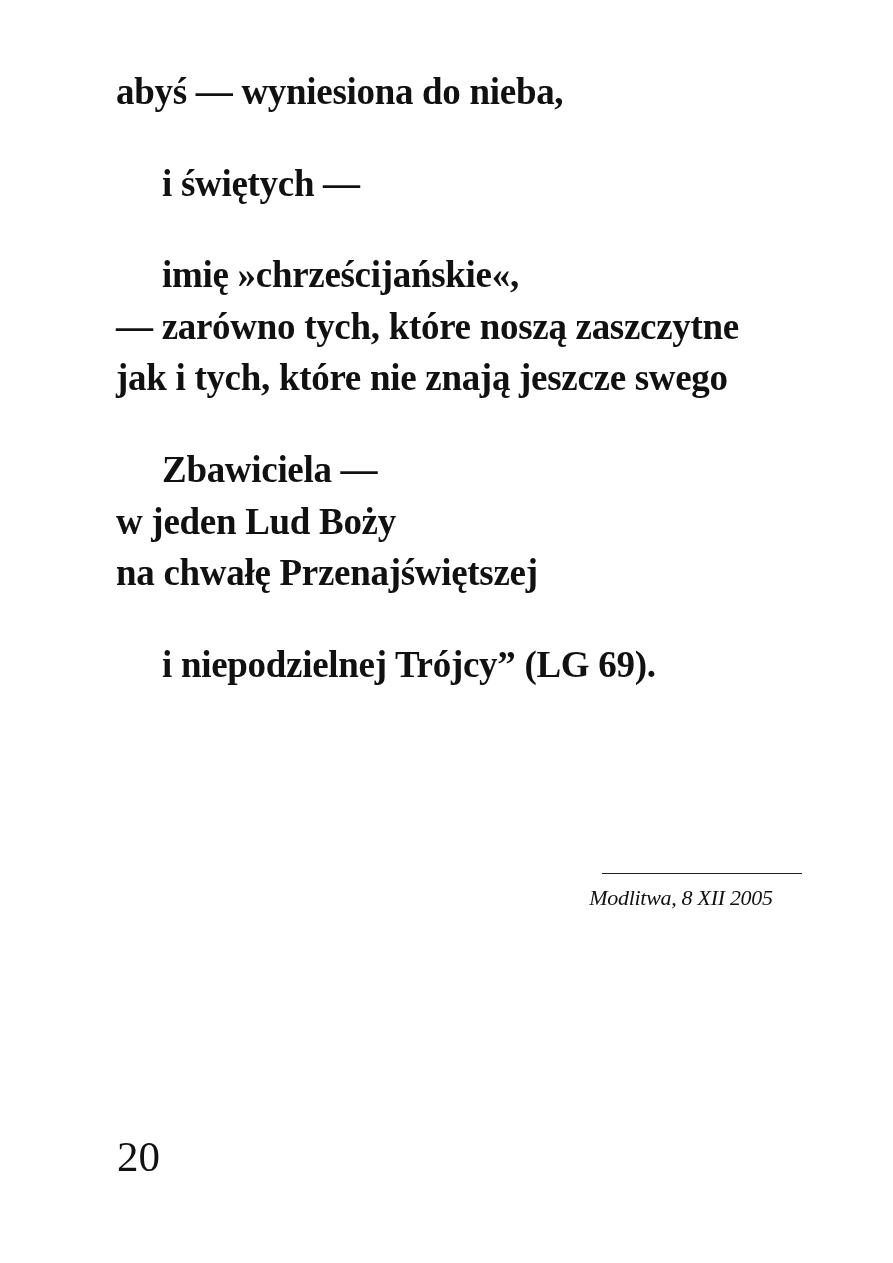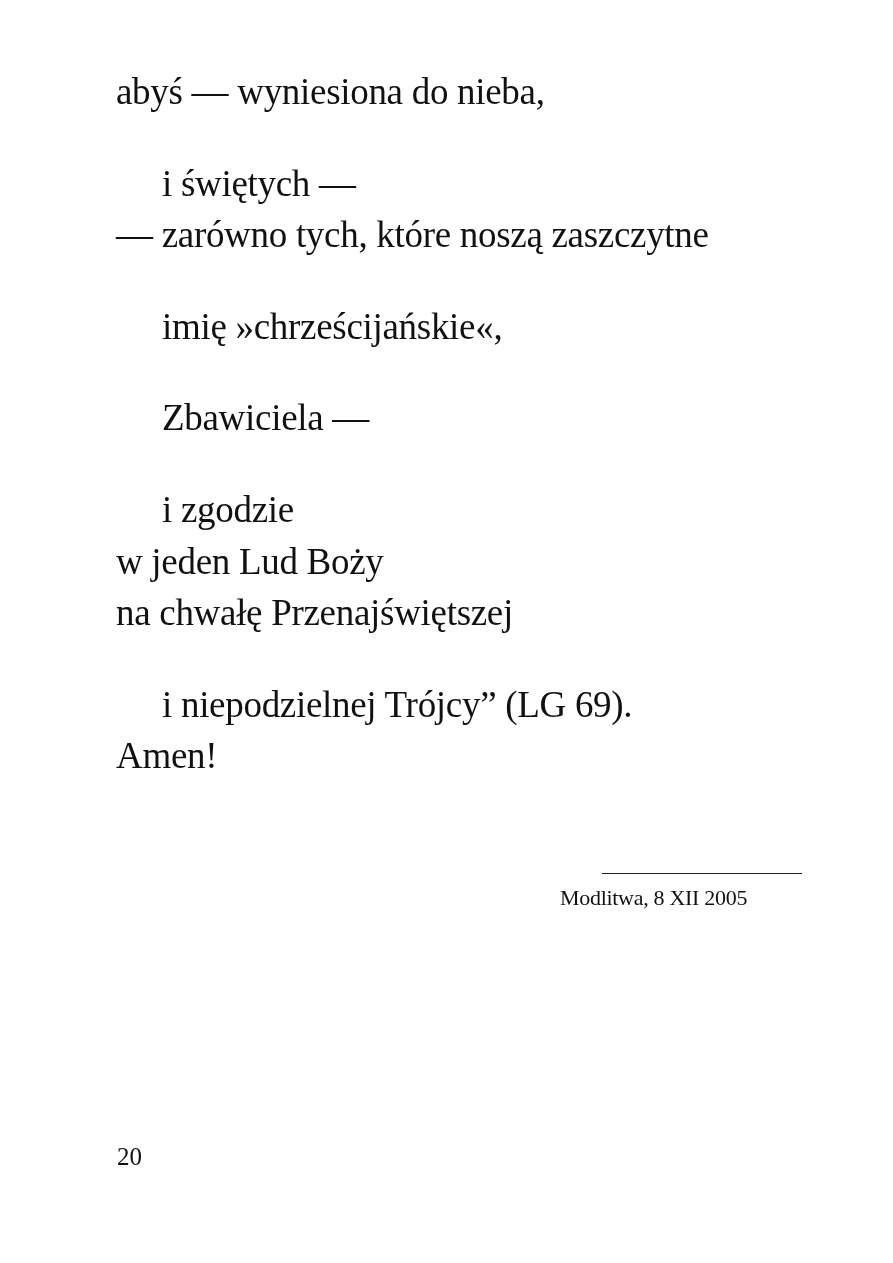--- a/index.html
+++ b/index.html
@@ -20,63 +20,64 @@
       left: 116px;
       top: 66px;
       width: 720px;
     }
     .line {
       font-size: 37px;
       line-height: 51.6px;
       height: 51.6px;
       white-space: nowrap;
       letter-spacing: -0.3px;
+      font-weight: bold;
     }
     .line.indent {
       padding-left: 46px;
       margin-top: 40px;
     }
     .source-rule {
       position: absolute;
       left: 602px;
       top: 873px;
       width: 200px;
       height: 0;
       border-top: 1.5px solid #222;
     }
     .source {
       position: absolute;
       left: 560px;
       top: 884px;
       width: 242px;
-      text-align: left;
+      text-align: center;
+      font-style: italic;
       font-size: 22px;
       line-height: 28px;
       letter-spacing: -0.3px;
     }
     .page-number {
       position: absolute;
       left: 117px;
       top: 1137px;
-      font-size: 25px;
+      font-size: 43px;
       line-height: 40px;
     }
   </style>
 </head>
 <body>
 
 <div class="poem">
   <div class="line">abyś — wyniesiona do nieba,</div>
   <div class="line indent">i świętych —</div>
+  <div class="line indent">imię »chrześcijańskie«,</div>
   <div class="line">— zarówno tych, które noszą zaszczytne</div>
-  <div class="line indent">imię »chrześcijańskie«,</div>
+  <div class="line">jak i tych, które nie znają jeszcze swego</div>
   <div class="line indent">Zbawiciela —</div>
-  <div class="line indent">i zgodzie</div>
   <div class="line">w jeden Lud Boży</div>
   <div class="line">na chwałę Przenajświętszej</div>
   <div class="line indent">i niepodzielnej Trójcy” (LG 69).</div>
-  <div class="line">Amen!</div>
 </div>
 
 <div class="source-rule"></div>
 <div class="source">Modlitwa, 8 XII 2005</div>
 
 <div class="page-number">20</div>
 
 </body></html>

